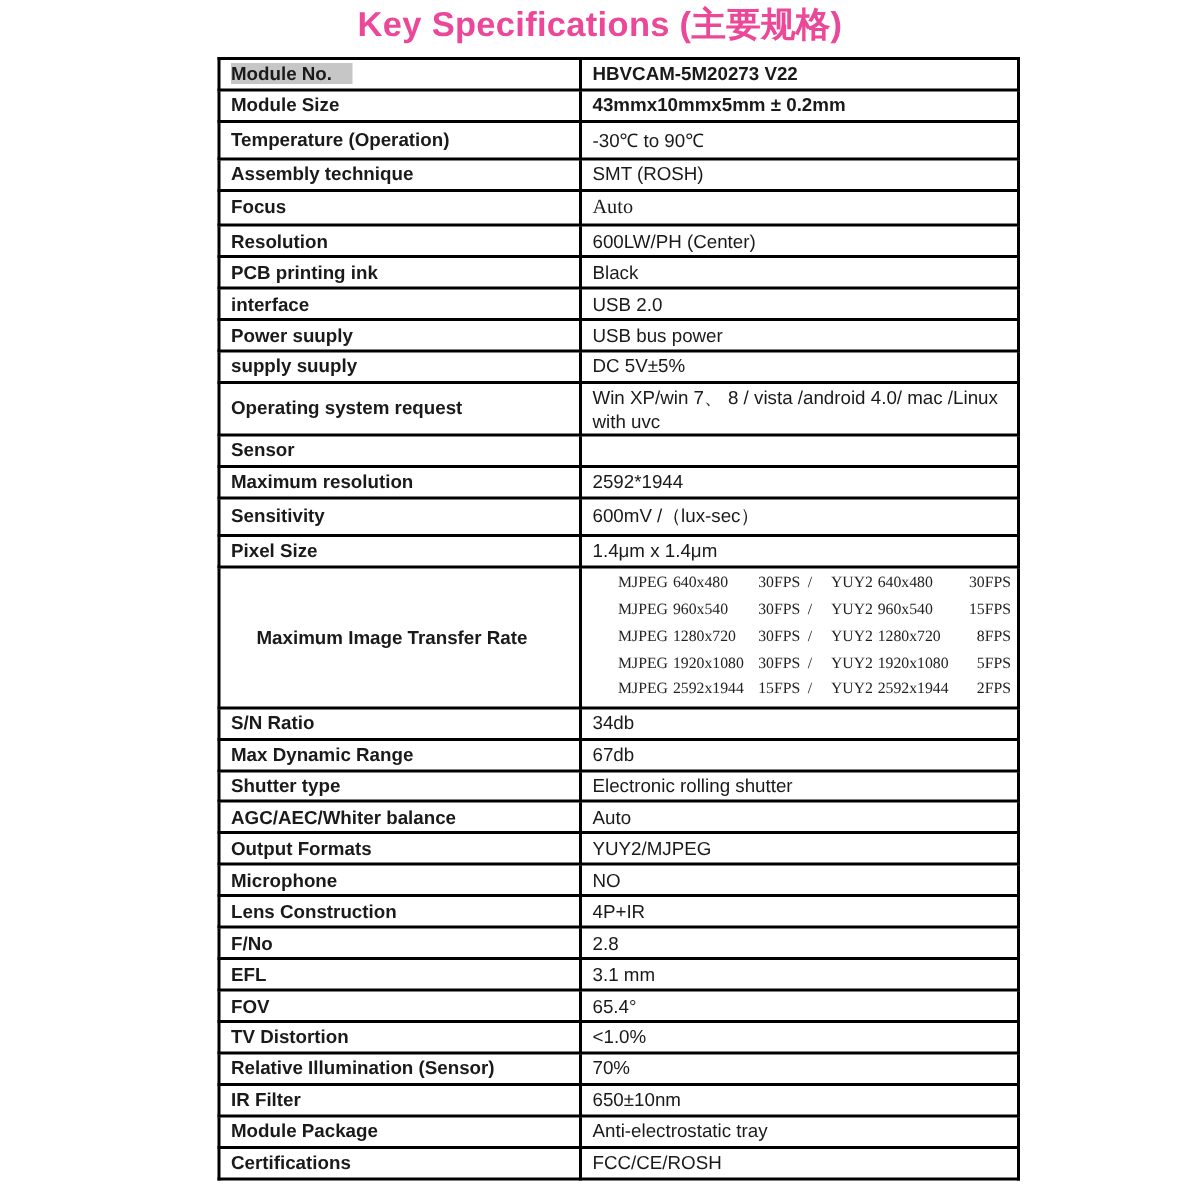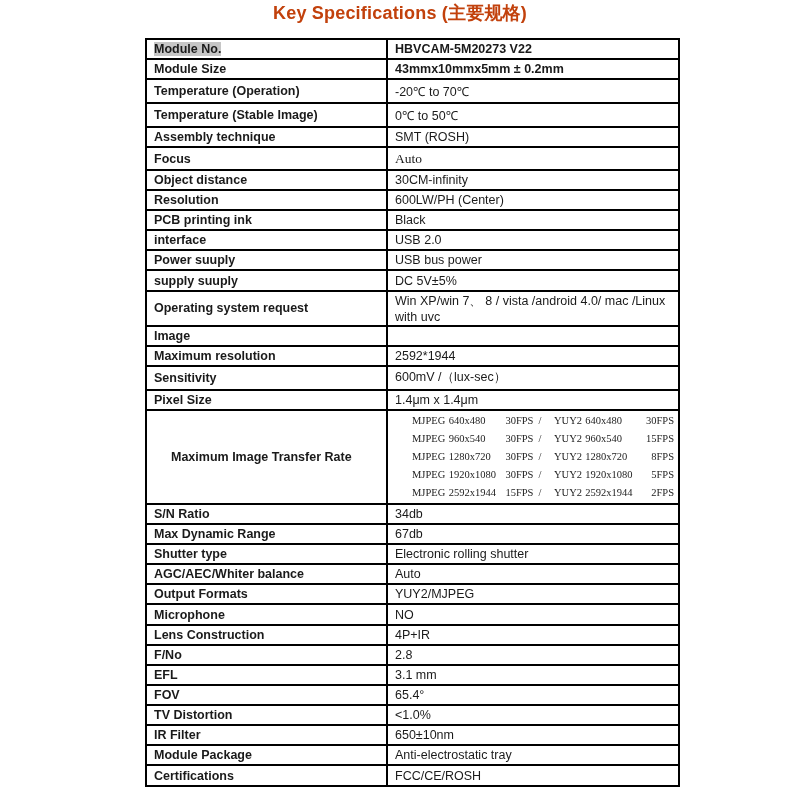--- a/index.html
+++ b/index.html
@@ -13,24 +13,24 @@
     position: relative;
     font-family: "Liberation Sans", sans-serif;
     color: #1a1a1a;
   }
   .page-title {
     position: absolute;
     top: 1px;
     left: 0;
     width: 100%;
     text-align: center;
-    font-size: 18px;
+    font-size: 23px;
     font-weight: bold;
     letter-spacing: 0.2px;
-    color: #c2410c;
+    color: #ec4899;
   }
   table.spec {
     position: absolute;
     left: 145px;
     top: 38px;
     width: 511px;
     height: 749px;
     border-collapse: collapse;
     table-layout: fixed;
   }
@@ -43,20 +43,21 @@
   }
   td.label-cell {
     width: 228px;
     font-weight: bold;
   }
   td.value-cell {
     width: 279px;
   }
   .highlight {
     background: #c6c6c6;
+    padding-right: 14px;
   }
   .bold { font-weight: bold; }
   .serif {
     font-family: "Liberation Serif", serif;
     font-size: 13.5px;
   }
   tr.tall td { height: 33px; }
   tr.rates-row td { height: 92px; vertical-align: middle; padding-left: 24px; }
   .rate-line {
     display: flex;
@@ -86,37 +87,29 @@
       <tr>
         <td class="label-cell"><span class="highlight">Module No.</span></td>
         <td class="value-cell"><span class="bold">HBVCAM-5M20273 V22</span></td>
       </tr>
       <tr>
         <td class="label-cell"><span>Module Size</span></td>
         <td class="value-cell"><span class="bold">43mmx10mmx5mm ± 0.2mm</span></td>
       </tr>
       <tr>
         <td class="label-cell"><span>Temperature (Operation)</span></td>
-        <td class="value-cell"><span>-20℃ to 70℃</span></td>
-      </tr>
-      <tr>
-        <td class="label-cell"><span>Temperature (Stable Image)</span></td>
-        <td class="value-cell"><span>0℃ to 50℃</span></td>
+        <td class="value-cell"><span>-30℃ to 90℃</span></td>
       </tr>
       <tr>
         <td class="label-cell"><span>Assembly technique</span></td>
         <td class="value-cell"><span>SMT (ROSH)</span></td>
       </tr>
       <tr>
         <td class="label-cell"><span>Focus</span></td>
         <td class="value-cell"><span class="serif">Auto</span></td>
-      </tr>
-      <tr>
-        <td class="label-cell"><span>Object distance</span></td>
-        <td class="value-cell"><span>30CM-infinity</span></td>
       </tr>
       <tr>
         <td class="label-cell"><span>Resolution</span></td>
         <td class="value-cell"><span>600LW/PH (Center)</span></td>
       </tr>
       <tr>
         <td class="label-cell"><span>PCB printing ink</span></td>
         <td class="value-cell"><span>Black</span></td>
       </tr>
       <tr>
@@ -129,21 +122,21 @@
       </tr>
       <tr>
         <td class="label-cell"><span>supply suuply</span></td>
         <td class="value-cell"><span>DC 5V±5%</span></td>
       </tr>
       <tr class="tall">
         <td class="label-cell"><span>Operating system request</span></td>
         <td class="value-cell"><span>Win XP/win 7、 8 / vista /android 4.0/ mac /Linux with uvc</span></td>
       </tr>
       <tr>
-        <td class="label-cell"><span>Image</span></td>
+        <td class="label-cell"><span>Sensor</span></td>
         <td class="value-cell"><span></span></td>
       </tr>
       <tr>
         <td class="label-cell"><span>Maximum resolution</span></td>
         <td class="value-cell"><span>2592*1944</span></td>
       </tr>
       <tr>
         <td class="label-cell"><span>Sensitivity</span></td>
         <td class="value-cell"><span>600mV /（lux-sec）</span></td>
       </tr>
@@ -237,20 +230,24 @@
         <td class="label-cell"><span>EFL</span></td>
         <td class="value-cell"><span>3.1 mm</span></td>
       </tr>
       <tr>
         <td class="label-cell"><span>FOV</span></td>
         <td class="value-cell"><span>65.4°</span></td>
       </tr>
       <tr>
         <td class="label-cell"><span>TV Distortion</span></td>
         <td class="value-cell"><span>&lt;1.0%</span></td>
+      </tr>
+      <tr>
+        <td class="label-cell"><span>Relative Illumination (Sensor)</span></td>
+        <td class="value-cell"><span>70%</span></td>
       </tr>
       <tr>
         <td class="label-cell"><span>IR Filter</span></td>
         <td class="value-cell"><span>650±10nm</span></td>
       </tr>
       <tr>
         <td class="label-cell"><span>Module Package</span></td>
         <td class="value-cell"><span>Anti-electrostatic tray</span></td>
       </tr>
       <tr>

